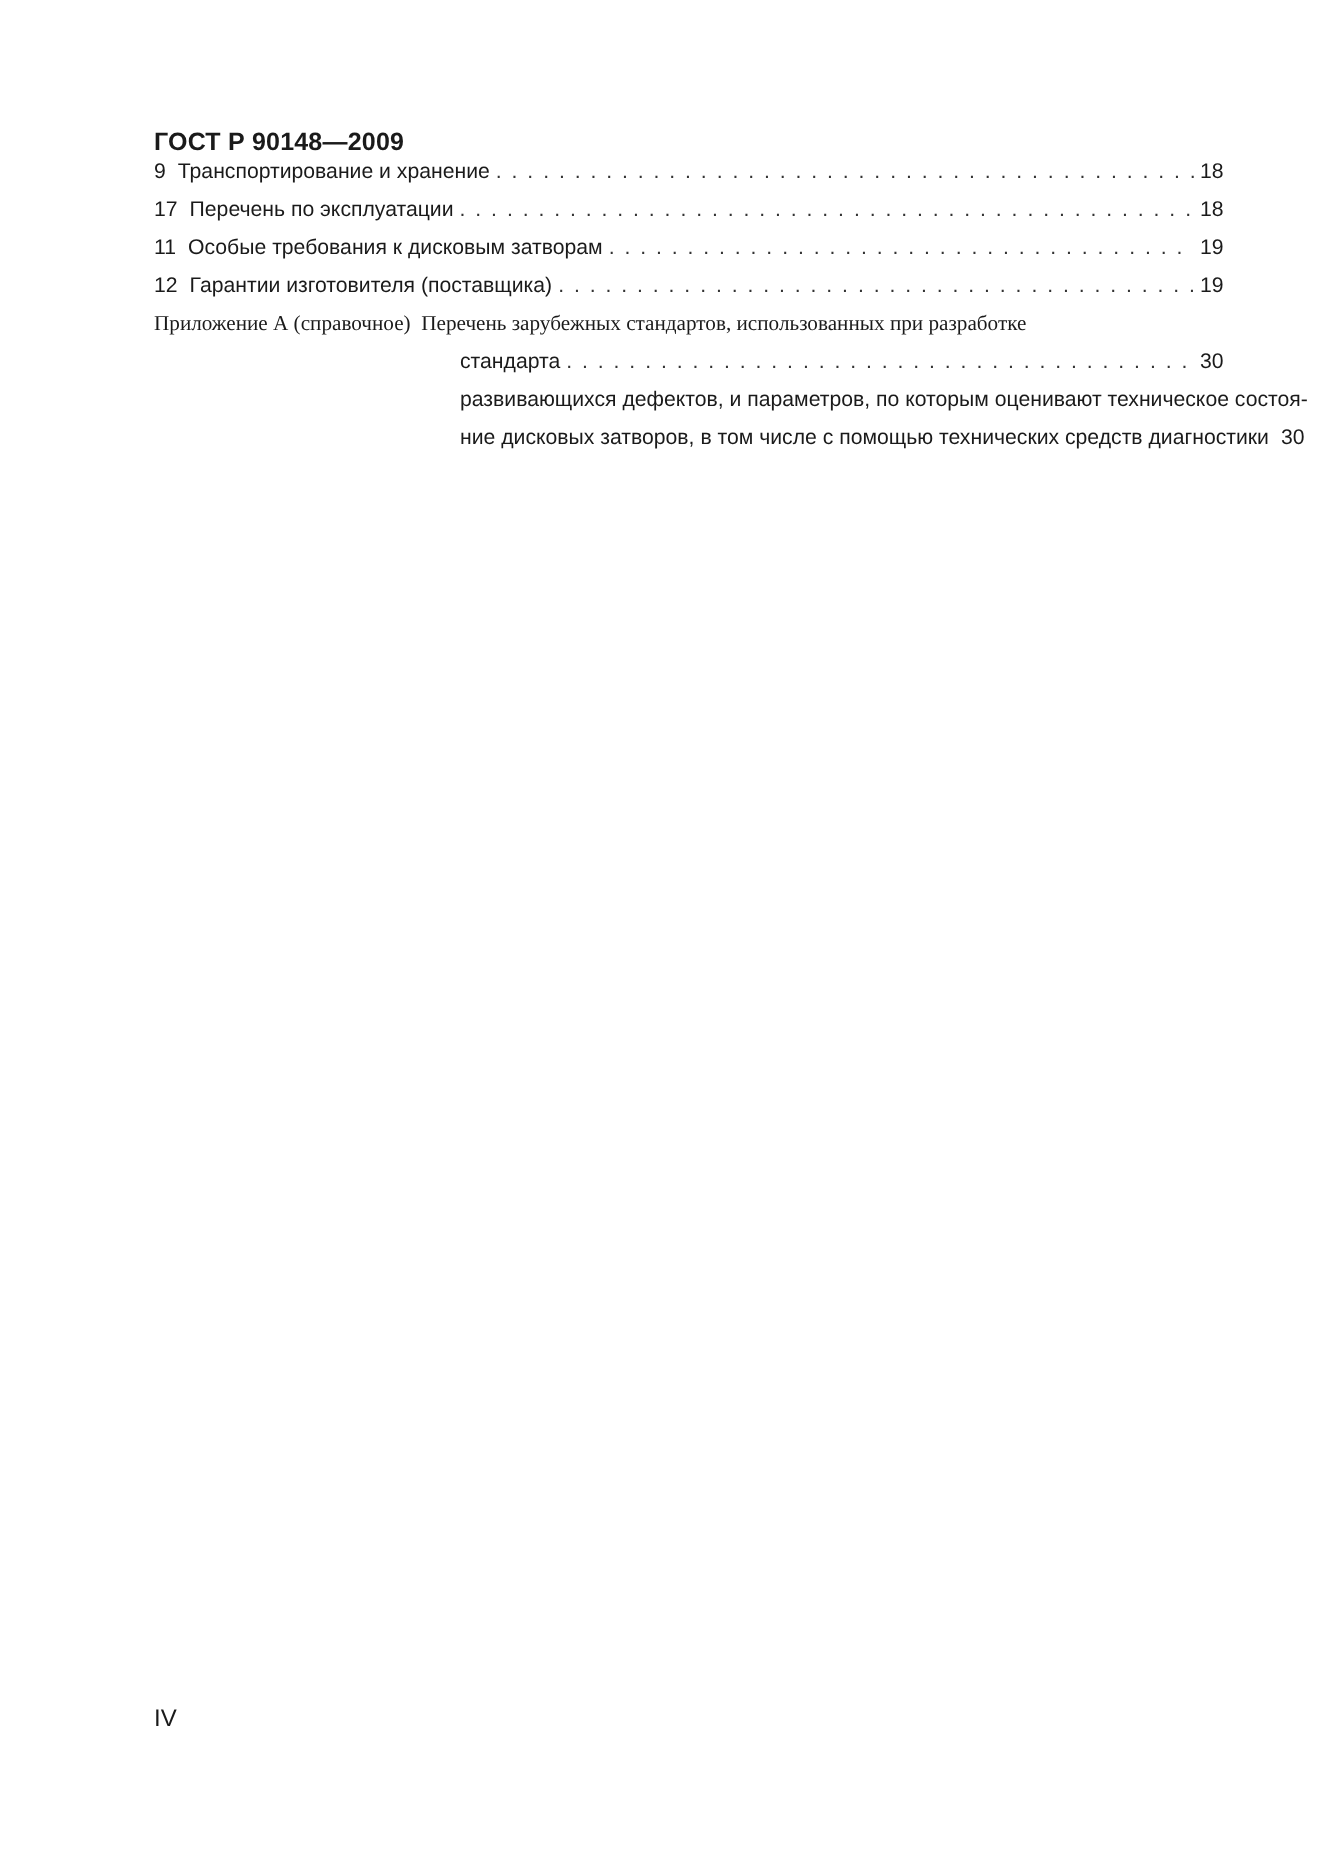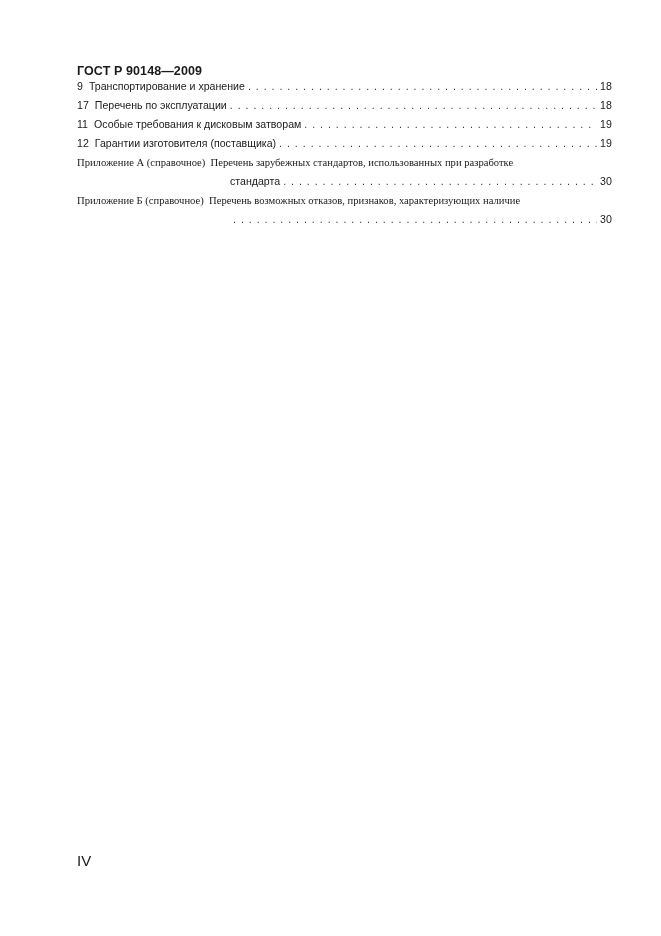--- a/index.html
+++ b/index.html
@@ -9,21 +9,21 @@
   .toc { position:absolute; left:77px; top:77px; width:537px; font-size:10.6px; line-height:19px; }
   .row { display:flex; align-items:baseline; white-space:nowrap; }
   .row .txt { flex:0 0 auto; }
   .row .dots { flex:1 1 auto; overflow:hidden; margin:0 3px; letter-spacing:3.3px; color:#333; }
   .row .dots::before { content:". . . . . . . . . . . . . . . . . . . . . . . . . . . . . . . . . . . . . . . . . . . . . . . . . . . . . . . . . . . . . . . . . . . . . . . . . . . . . . . . . . . . . . . . . . . ."; letter-spacing:0; word-spacing:2px; }
   .row .pg { flex:0 0 auto; min-width:14px; }
   .num { display:inline-block; margin-right:6px; }
   .app-first { white-space:nowrap;font-family:Liberation Serif, serif; }
   .app-cont { padding-left:153px; }
   .app-cont2 { padding-left:153px; }
-  .footer { position:absolute; left:77px; top:852px; font-size:15px; }
+  .footer { position:absolute; left:77px; top:852px; font-size:12px; }
 </style>
 </head>
 <body>
 
 <div class="header">ГОСТ Р 90148—2009</div>
 
 <div class="toc">
   <div class="row">
     <span class="txt"><span class="num">9</span><span>Транспортирование и хранение</span></span>
     <span class="dots"></span>
@@ -48,22 +48,23 @@
   <div>
     <div class="app-first"><span>Приложение А (справочное)</span>&nbsp;&nbsp;<span>Перечень зарубежных стандартов, использованных при разработке</span></div>
     <div class="row app-cont">
       <span class="txt">стандарта</span>
       <span class="dots"></span>
       <span class="pg">30</span>
     </div>
   </div>
 
   <div>
-    <div class="app-first"><span>Приложение Б (справочное)</span>&nbsp;&nbsp;<span>Перечень возможных отказов, признаков, характеризующих наличие</span></div>
+    <div class="app-cont2" style="white-space:nowrap;">развивающихся дефектов, и параметров, по которым оценивают техническое состоя-</div>
     <div class="row app-cont">
+      <span class="txt">ние дисковых затворов, в том числе с помощью технических средств диагностики</span>
       <span class="dots"></span>
       <span class="pg">30</span>
     </div>
   </div>
 
 
 </div>
 
 <div class="footer">IV</div>
 

